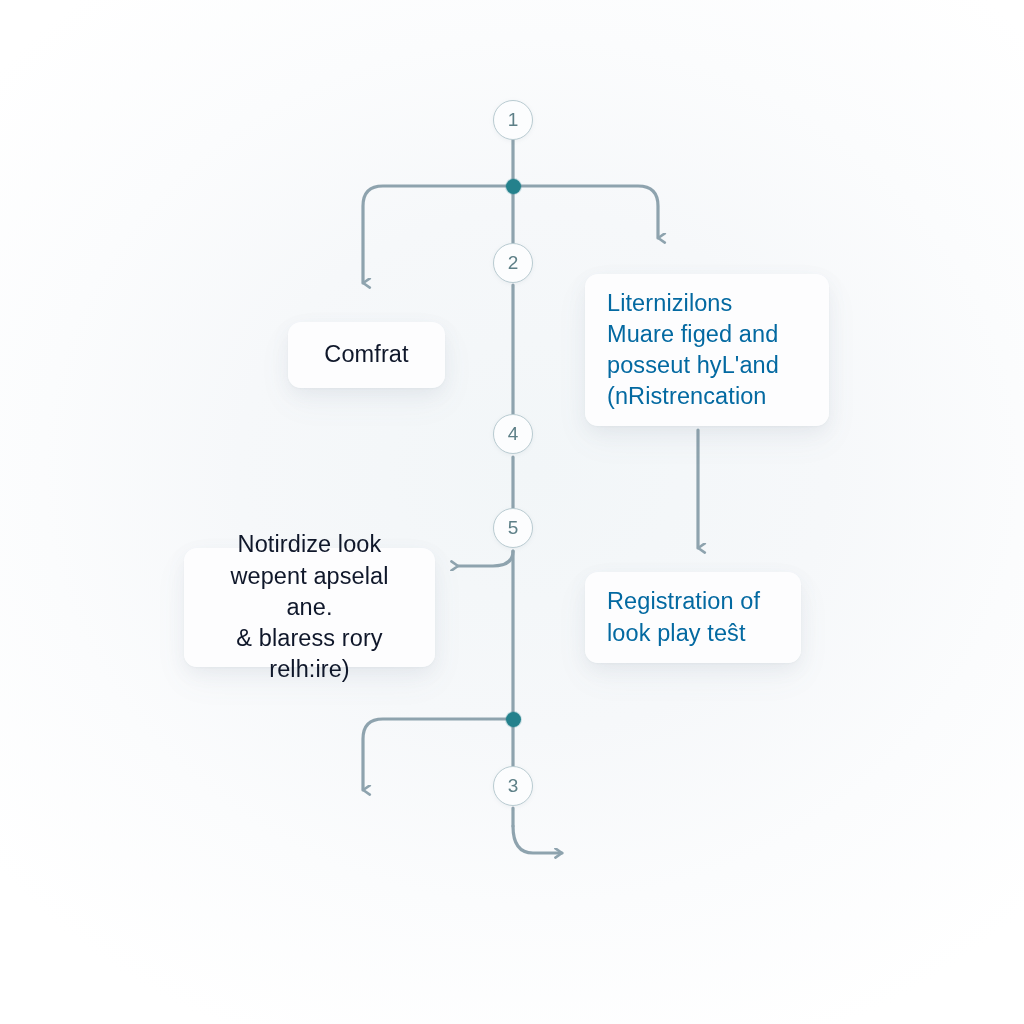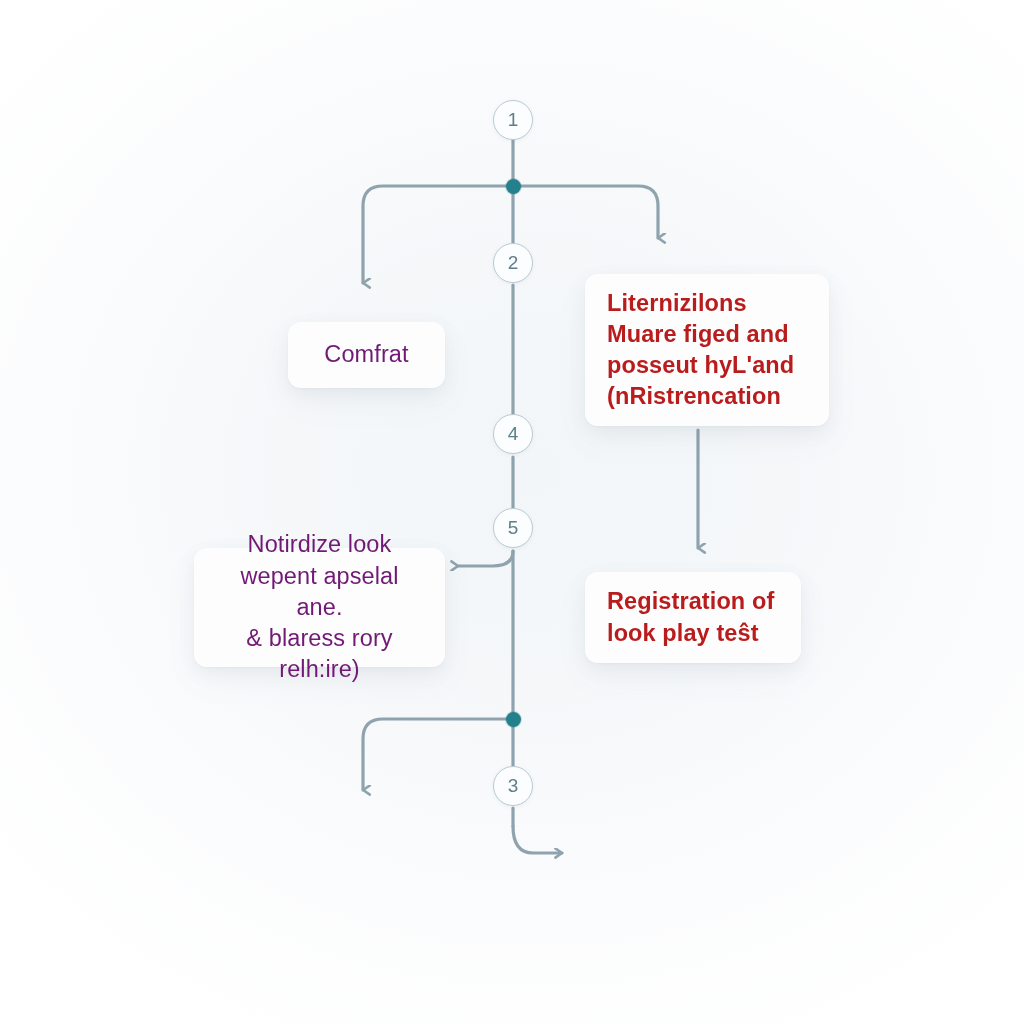--- a/index.html
+++ b/index.html
@@ -36,22 +36,22 @@
       0 6px 18px rgba(120, 132, 150, 0.085),
       0 14px 34px rgba(118, 130, 148, 0.055);
   }
   .node-box .txt {
     width: 100%;
     font-size: 23.5px;
     line-height: 1.33;
     letter-spacing: 0.1px;
     white-space: pre-line;
   }
-  .tint-teal { color: #b91c1c; font-weight: bold; }
-  .tint-mauve { color: #701a75; }
+  .tint-teal { color: #0369a1; }
+  .tint-mauve { color: #0f172a; }
   .align-center { text-align: center; }
   .align-left { text-align: left; }
 
   .circle-node {
     position: absolute;
     box-sizing: border-box;
     width: 40px;
     height: 40px;
     border-radius: 50%;
     border: 1.6px solid #b9cbd1;
@@ -137,21 +137,21 @@
     <span class="txt tint-mauve align-center">Comfrat</span>
   </div>
 
   <div class="node-box align-left" style="left:585px; top:274px; width:244px; height:152px;">
     <span class="txt tint-teal align-left">Liternizilons
 Muare figed and
 posseut hyL'and
 (nRistrencation</span>
   </div>
 
-  <div class="node-box align-center" style="left:194px; top:548px; width:251px; height:119px;">
+  <div class="node-box align-center" style="left:184px; top:548px; width:251px; height:119px;">
     <span class="txt tint-mauve align-center">Notirdize look
 wepent apselal ane.
 &amp; blaress rory relh:ire)</span>
   </div>
 
   <div class="node-box align-left" style="left:585px; top:572px; width:216px; height:91px;">
     <span class="txt tint-teal align-left">Registration of
 look play teŝt</span>
   </div>
 

